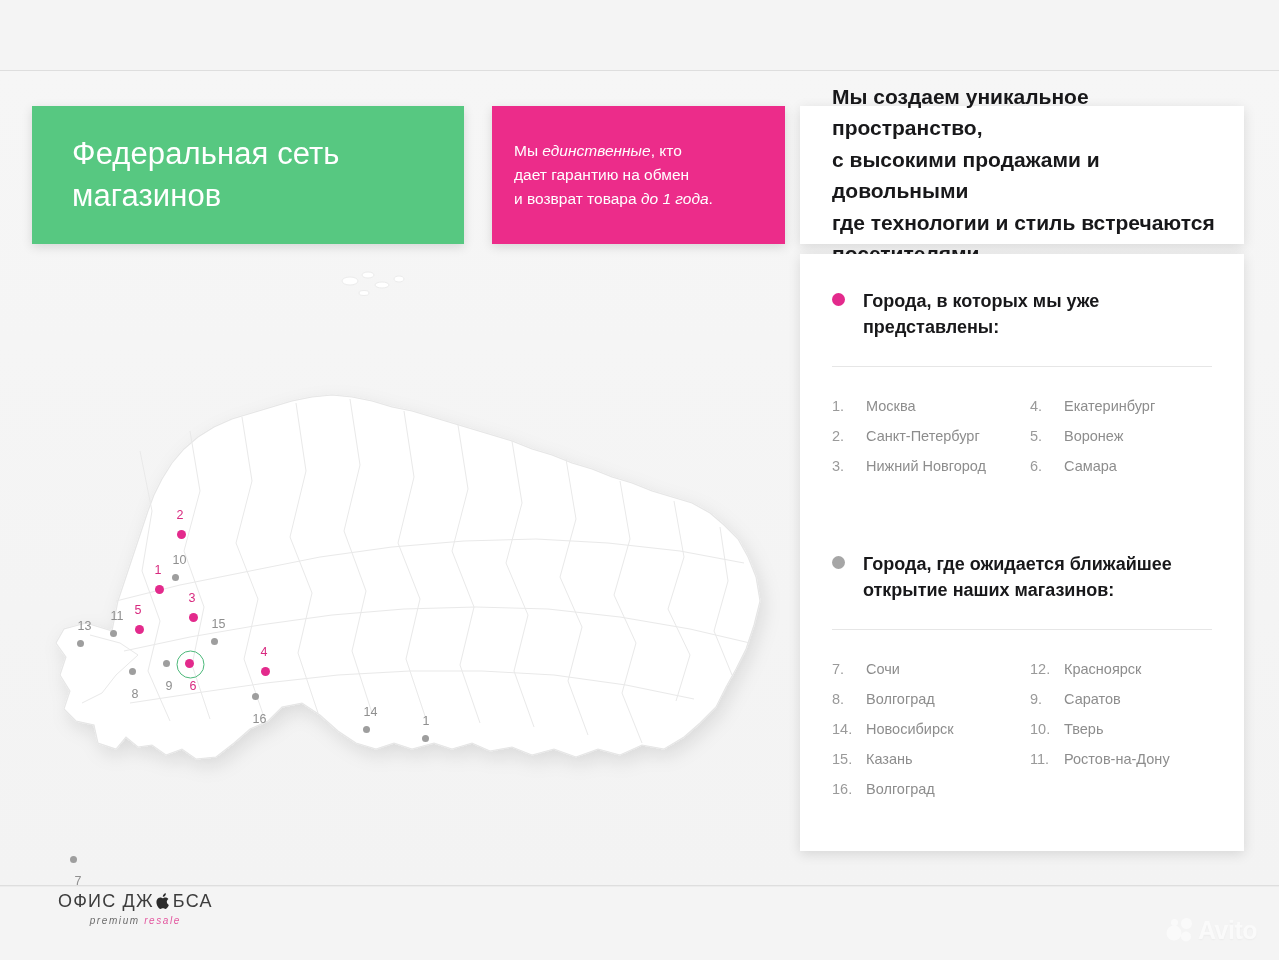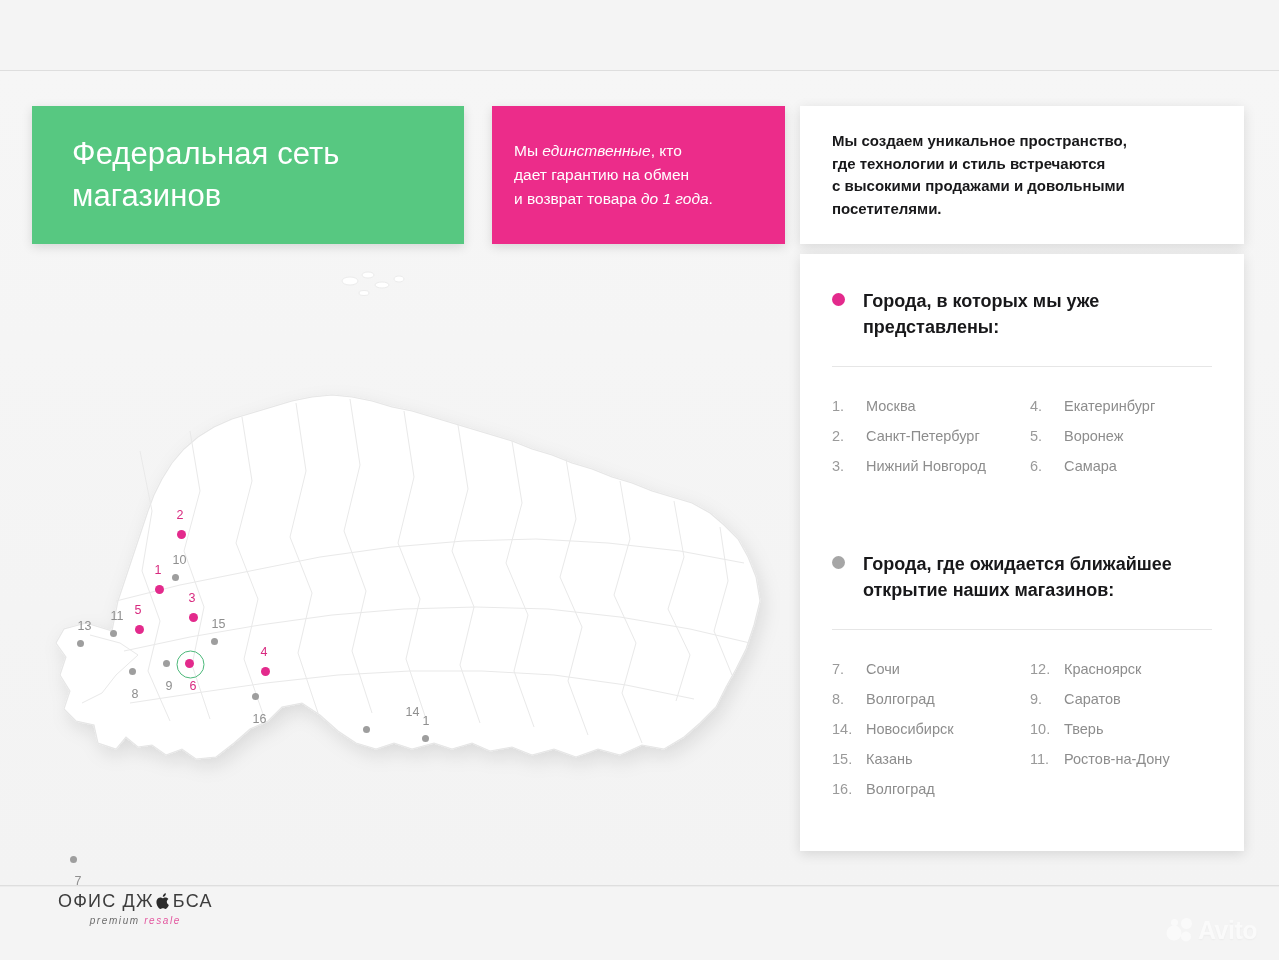--- a/index.html
+++ b/index.html
@@ -60,21 +60,21 @@
     position:absolute;background:#ffffff;
     box-shadow:0 3px 12px rgba(0,0,0,.12);
   }
   .card-intro{
     left:800px;top:35px;width:444px;height:138px;
     display:flex;align-items:center;
   }
   .card-intro .txt{
     padding:0 28px 0 32px;
     color:#18181a;
-    font-size:15px;line-height:1.5;font-weight:600;
+    font-size:21px;line-height:1.5;font-weight:600;
   }
 
   .card-cities{
     left:800px;top:183px;width:444px;height:597px;
     padding:0;
   }
 
   .legend-block{padding:34px 32px 0 32px;}
   .legend-head{display:flex;align-items:flex-start;gap:18px;}
   .dot{
@@ -178,22 +178,22 @@
       <div class="txt">
         <div><span>Мы </span><i>единственные</i><span>, кто</span></div>
         <div>дает гарантию на обмен</div>
         <div><span>и возврат товара </span><i>до 1 года</i><span>.</span></div>
       </div>
     </div>
 
     <div class="card card-intro">
       <div class="txt">
         <div>Мы создаем уникальное пространство,</div>
+        <div>с высокими продажами и довольными</div>
         <div>где технологии и стиль встречаются</div>
-        <div>с высокими продажами и довольными</div>
         <div>посетителями.</div>
       </div>
     </div>
 
     <div class="card card-cities">
 
       <div class="legend-block">
         <div class="legend-head">
           <span class="dot pink"></span>
           <div class="legend-title">Города, в которых мы уже представлены:</div>
@@ -375,21 +375,21 @@
           <div class="marker soon" style="left: 405px; top: 487px; width: 1px; height: 1px;">
             <div class="pt"></div>
             <div class="lbl" style="left: -2px; top: -24px;">1</div>
           </div>
           <div class="marker soon" style="left: 60px; top: 392px; width: 1px; height: 1px;">
             <div class="pt"></div>
             <div class="lbl" style="left: -2px; top: -24px;">13</div>
           </div>
           <div class="marker soon" style="left: 346px; top: 478px; width: 1px; height: 1px;">
             <div class="pt"></div>
-            <div class="lbl" style="left: -2px; top: -24px; margin-left: 42px;">14</div>
+            <div class="lbl" style="left: -2px; top: -24px;">14</div>
           </div>
           <div class="marker soon" style="left: 194px; top: 390px; width: 1px; height: 1px;">
             <div class="pt"></div>
             <div class="lbl" style="left: -2px; top: -24px;">15</div>
           </div>
           <div class="marker soon" style="left: 235px; top: 445px; width: 1px; height: 1px;">
             <div class="pt"></div>
             <div class="lbl" style="left: -2px; top: 16px;">16</div>
           </div>
         </div>

